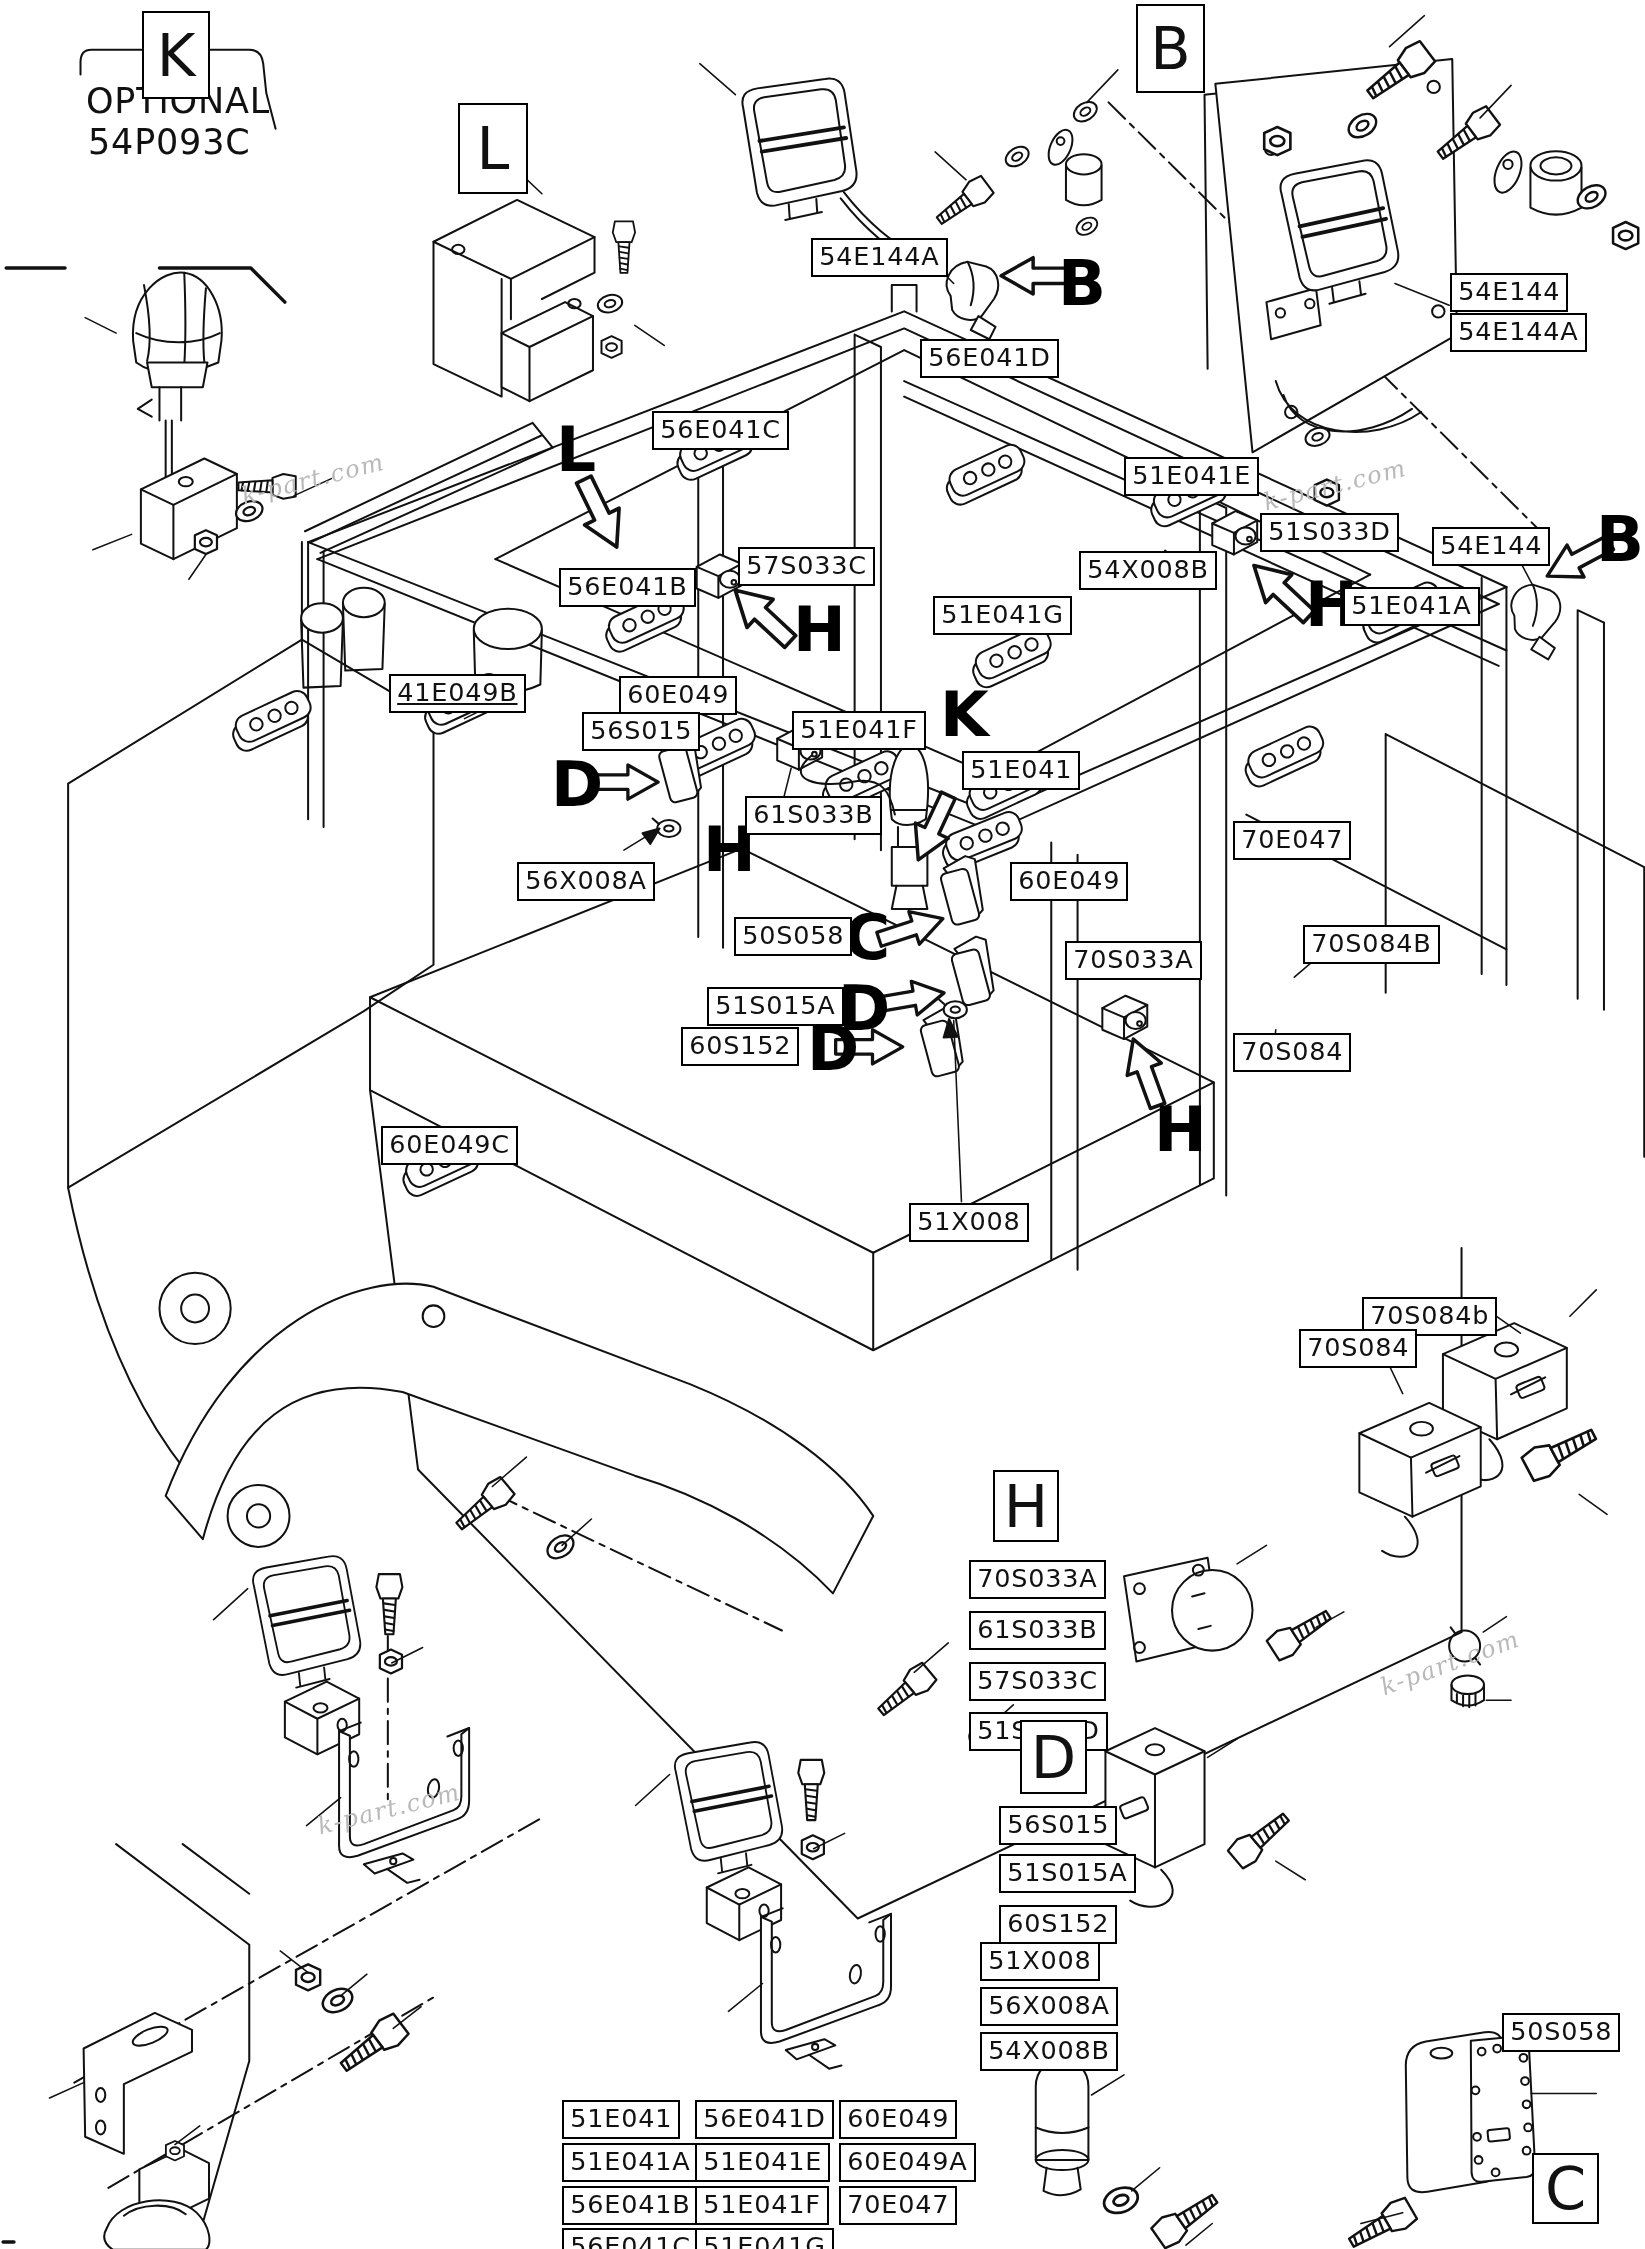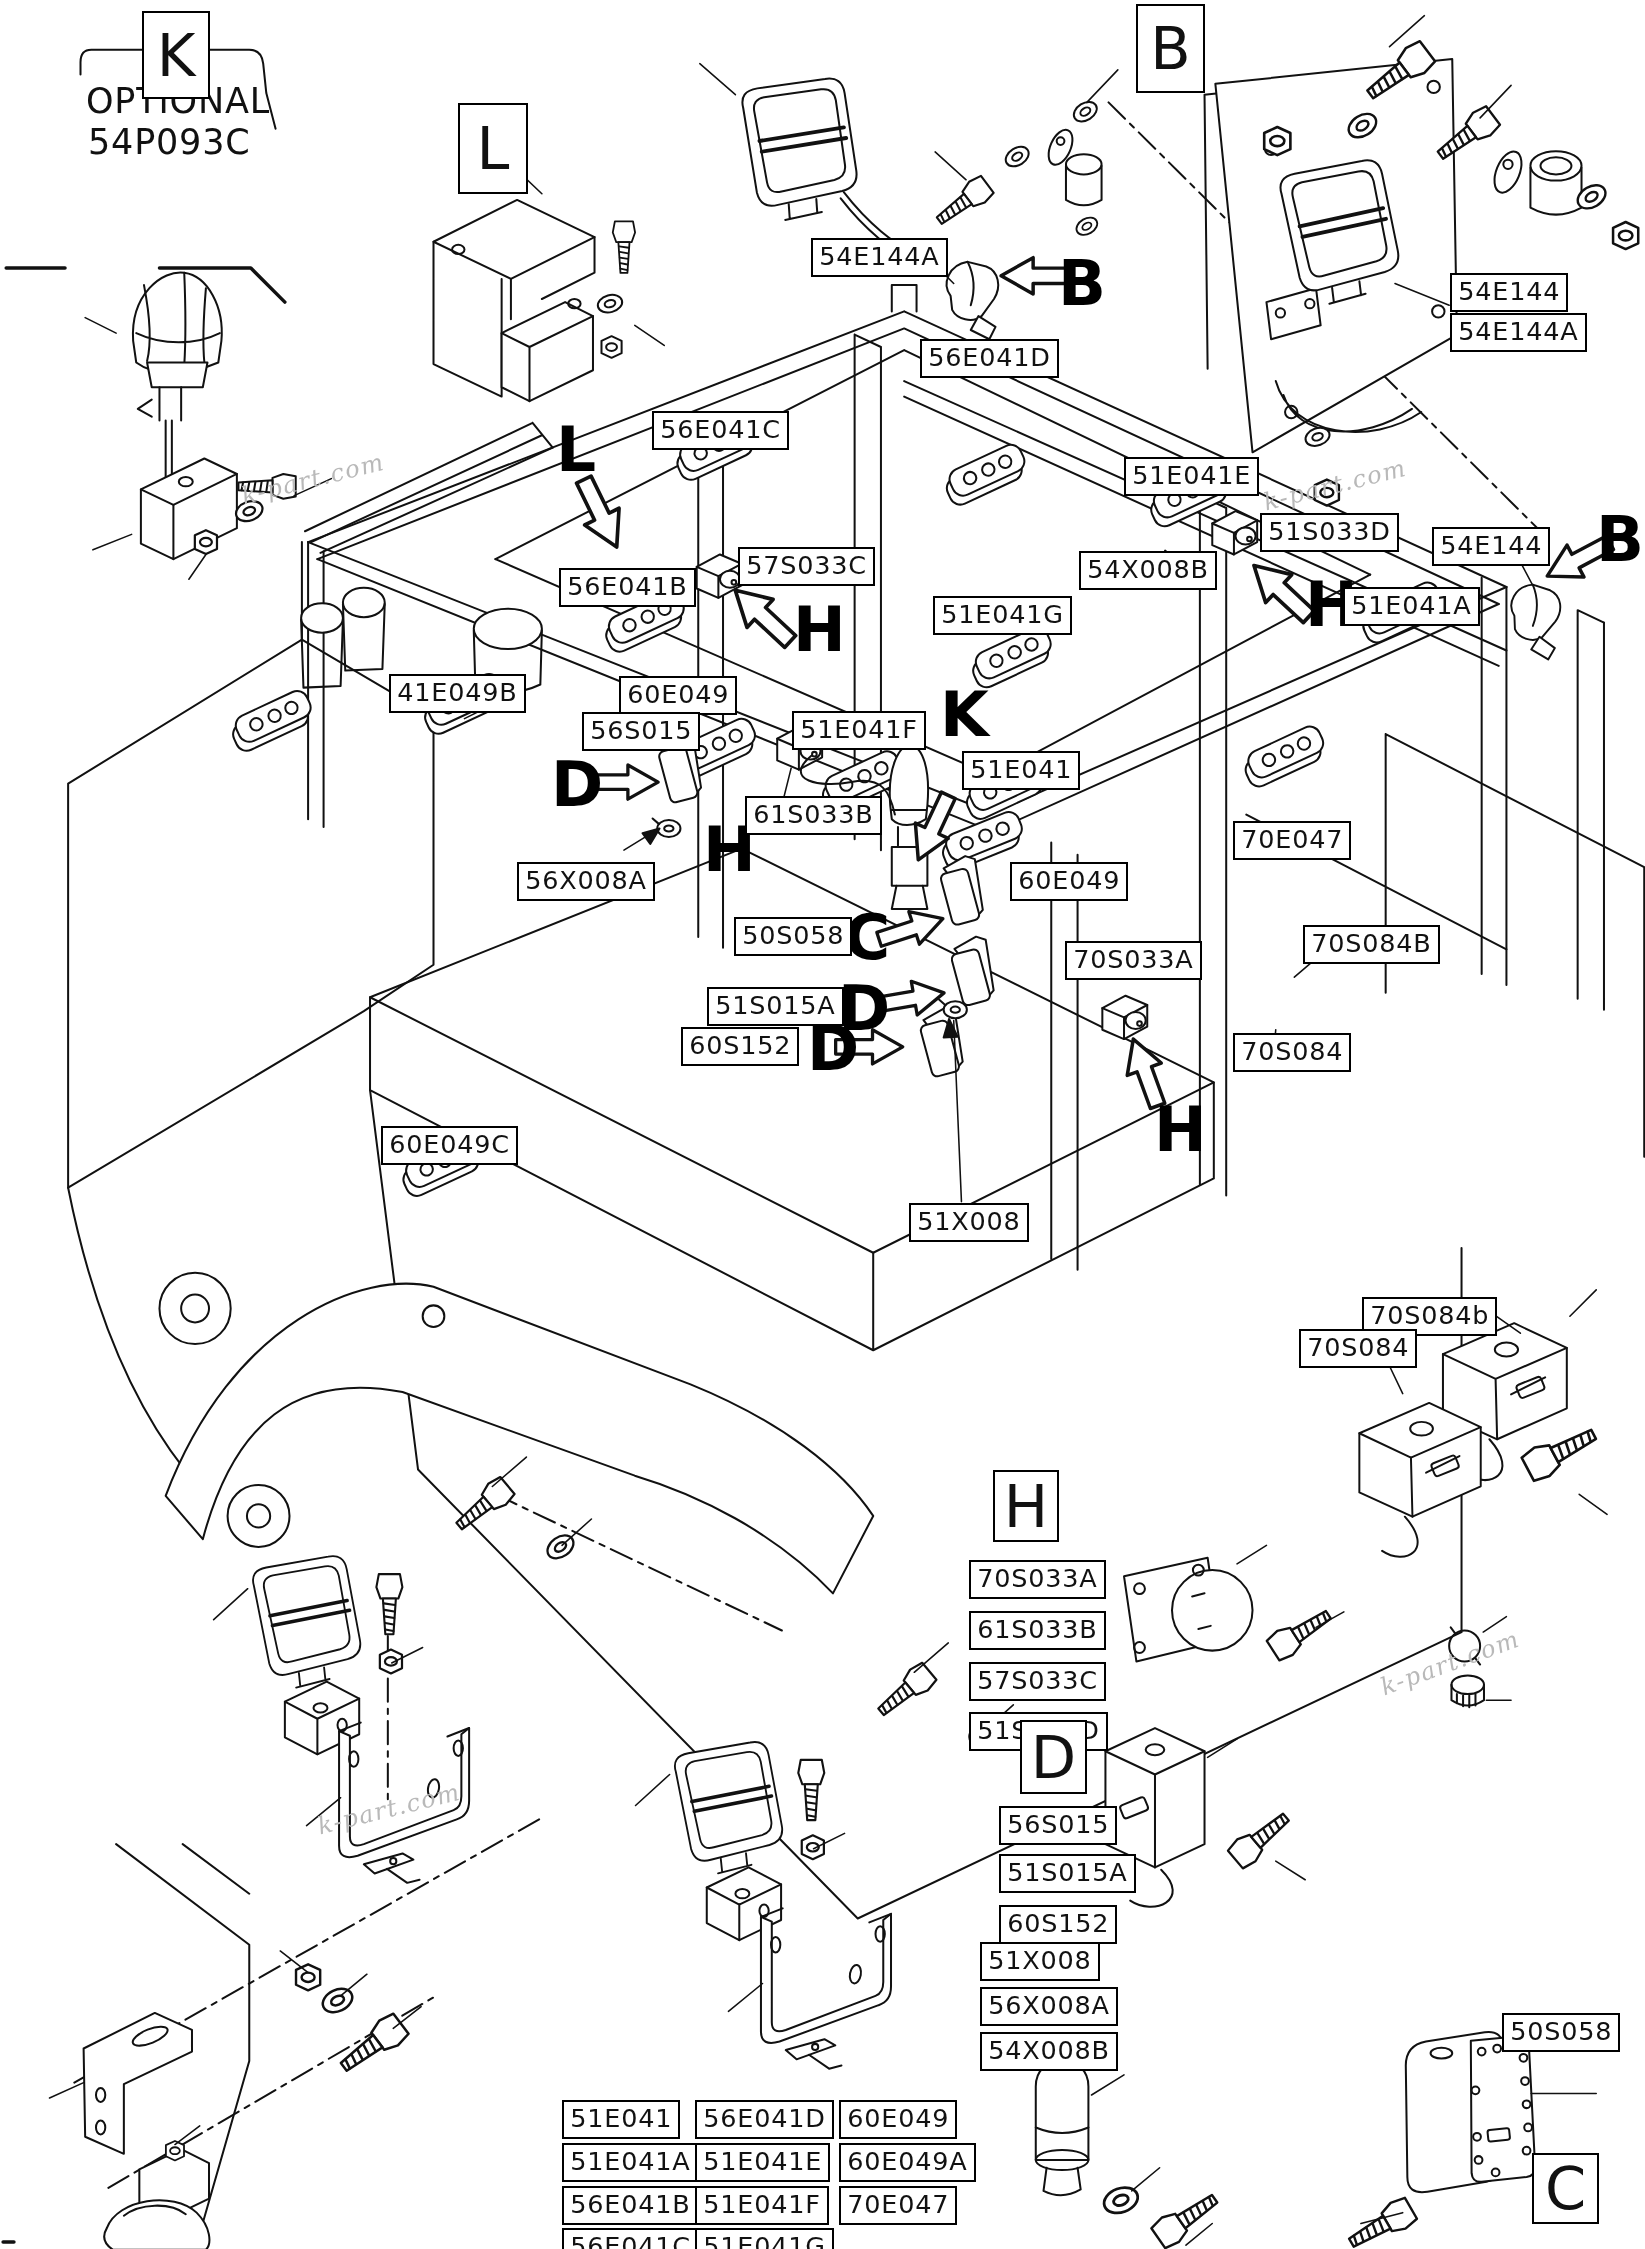--- a/index.html
+++ b/index.html
@@ -401,21 +401,21 @@
     <div class="plabel" style="left: 1124px; top: 457px;">51E041E</div>
     <div class="plabel" style="left: 1260px; top: 513px;">51S033D</div>
     <div class="plabel" style="left: 1432px; top: 527px;">54E144</div>
     <div class="plabel" style="left: 1450px; top: 273px;">54E144</div>
     <div class="plabel" style="left: 1450px; top: 313px;">54E144A</div>
     <div class="plabel" style="left: 1343px; top: 587px;">51E041A</div>
     <div class="plabel" style="left: 559px; top: 568px;">56E041B</div>
     <div class="plabel" style="left: 738px; top: 547px;">57S033C</div>
     <div class="plabel" style="left: 933px; top: 596px;">51E041G</div>
     <div class="plabel" style="left: 1079px; top: 551px;">54X008B</div>
-    <div class="plabel" style="left: 389px; top: 674px;">41E049B</div>
+    <div class="plabel" style="left: 389px; top: 674px; text-decoration: underline;">41E049B</div>
     <div class="plabel" style="left: 619px; top: 676px;">60E049</div>
     <div class="plabel" style="left: 792px; top: 711px;">51E041F</div>
     <div class="plabel" style="left: 582px; top: 712px;">56S015</div>
     <div class="plabel" style="left: 745px; top: 796px;">61S033B</div>
     <div class="plabel" style="left: 962px; top: 751px;">51E041</div>
     <div class="plabel" style="left: 1233px; top: 821px;">70E047</div>
     <div class="plabel" style="left: 517px; top: 862px;">56X008A</div>
     <div class="plabel" style="left: 734px; top: 917px;">50S058</div>
     <div class="plabel" style="left: 1010px; top: 862px;">60E049</div>
     <div class="plabel" style="left: 1303px; top: 925px;">70S084B</div>

